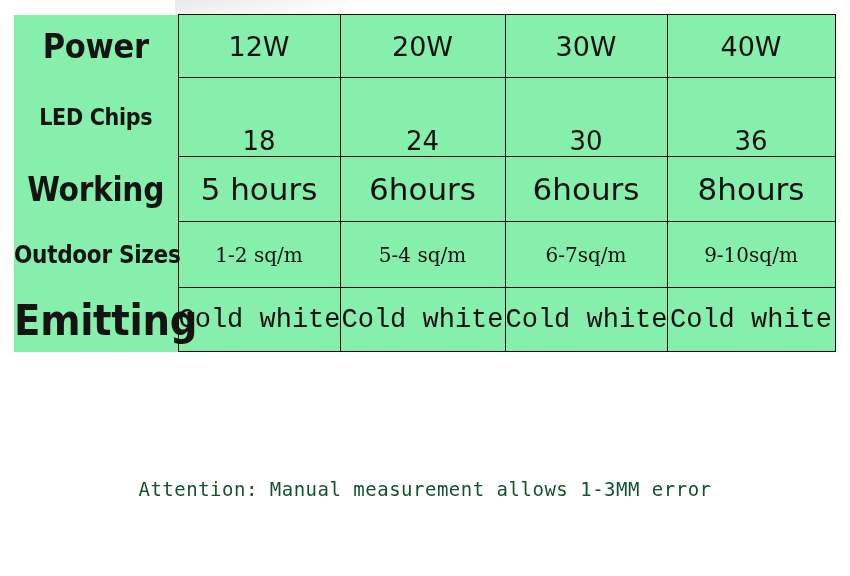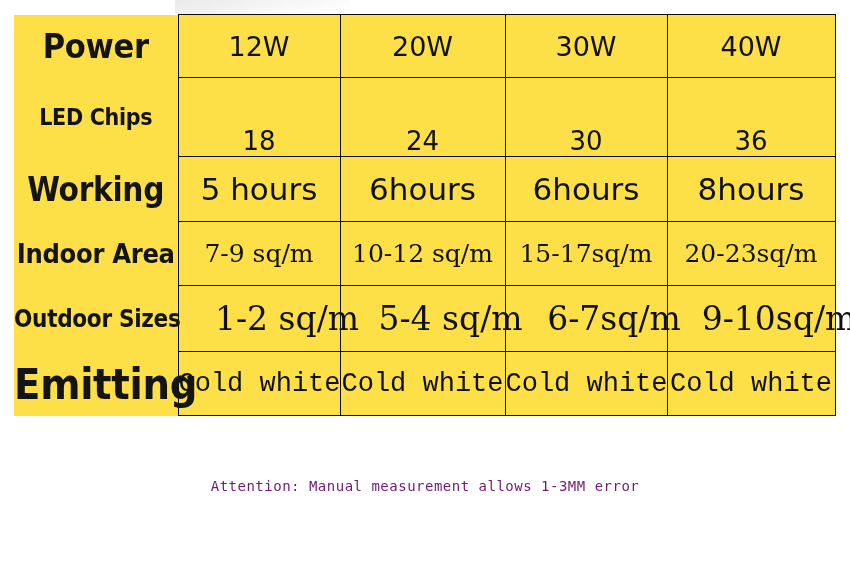--- a/index.html
+++ b/index.html
@@ -35,21 +35,21 @@
     table-layout: fixed;
   }
   .spec-table td {
     border: 1.6px solid #0d0d0d;
     padding: 0;
     text-align: center;
     vertical-align: middle;
     white-space: nowrap;
     overflow: visible;
     color: #111111;
-    background: #fde047;
+    background: #86efac;
   }
 
   
   .col-label  { width: 164px; }
   .col-v1     { width: 162px; }
   .col-v2     { width: 165px; }
   .col-v3     { width: 162px; }
   .col-v4     { width: 168px; }
 
   
@@ -89,41 +89,41 @@
   .v-serif {
     font-family: "DejaVu Serif", serif;
     font-weight: 400;
   }
 
   tr.r-power    .v-sans { font-size: 27px; }
   tr.r-chips    .v-sans { font-size: 26px; margin-top: 48px; }
   tr.r-working  .v-sans { font-size: 31px; }
   tr.r-sizes    .v-sans { font-size: 29px; letter-spacing: -0.6px; }
   tr.r-indoor   .v-serif { font-size: 25px; }
-  tr.r-outdoor  .v-serif { font-size: 33px; margin-left: 28px; }
+  tr.r-outdoor  .v-serif { font-size: 20px; }
   tr.r-emitting .v-sans { font-size: 27px; font-family: Liberation Mono, monospace; }
 
   .cell-inner {
     display: block;
     width: 100%;
     text-align: center;
   }
   
   tr.r-sizes .cell-inner { letter-spacing: -0.5px; }
 
   .attention-note {
     position: absolute;
     left: 0;
     top: 478px;
     width: 850px;
     text-align: center;
     font-family: "DejaVu Sans Mono", monospace;
-    font-size: 14px;
+    font-size: 19px;
     letter-spacing: 0.5px;
-    color: #701a75;
+    color: #14532d;
   }
 </style>
 </head>
 <body>
 
 <div class="scan-artifact"></div>
 
 <table class="spec-table">
   <colgroup>
     <col class="col-label">
@@ -181,37 +181,20 @@
       </td>
       <td>
         <span class="cell-inner v-sans">6hours</span>
       </td>
       <td>
         <span class="cell-inner v-sans">8hours</span>
       </td>
     </tr>
 
 
-    <tr class="r-indoor">
-      <td class="row-label">
-        <span class="cell-inner">Indoor Area</span>
-      </td>
-      <td>
-        <span class="cell-inner v-serif">7-9  sq/m</span>
-      </td>
-      <td>
-        <span class="cell-inner v-serif">10-12  sq/m</span>
-      </td>
-      <td>
-        <span class="cell-inner v-serif">15-17sq/m</span>
-      </td>
-      <td>
-        <span class="cell-inner v-serif">20-23sq/m</span>
-      </td>
-    </tr>
 
     <tr class="r-outdoor">
       <td class="row-label">
         <span class="cell-inner">Outdoor Sizes</span>
       </td>
       <td>
         <span class="cell-inner v-serif">1-2  sq/m</span>
       </td>
       <td>
         <span class="cell-inner v-serif">5-4  sq/m</span>

